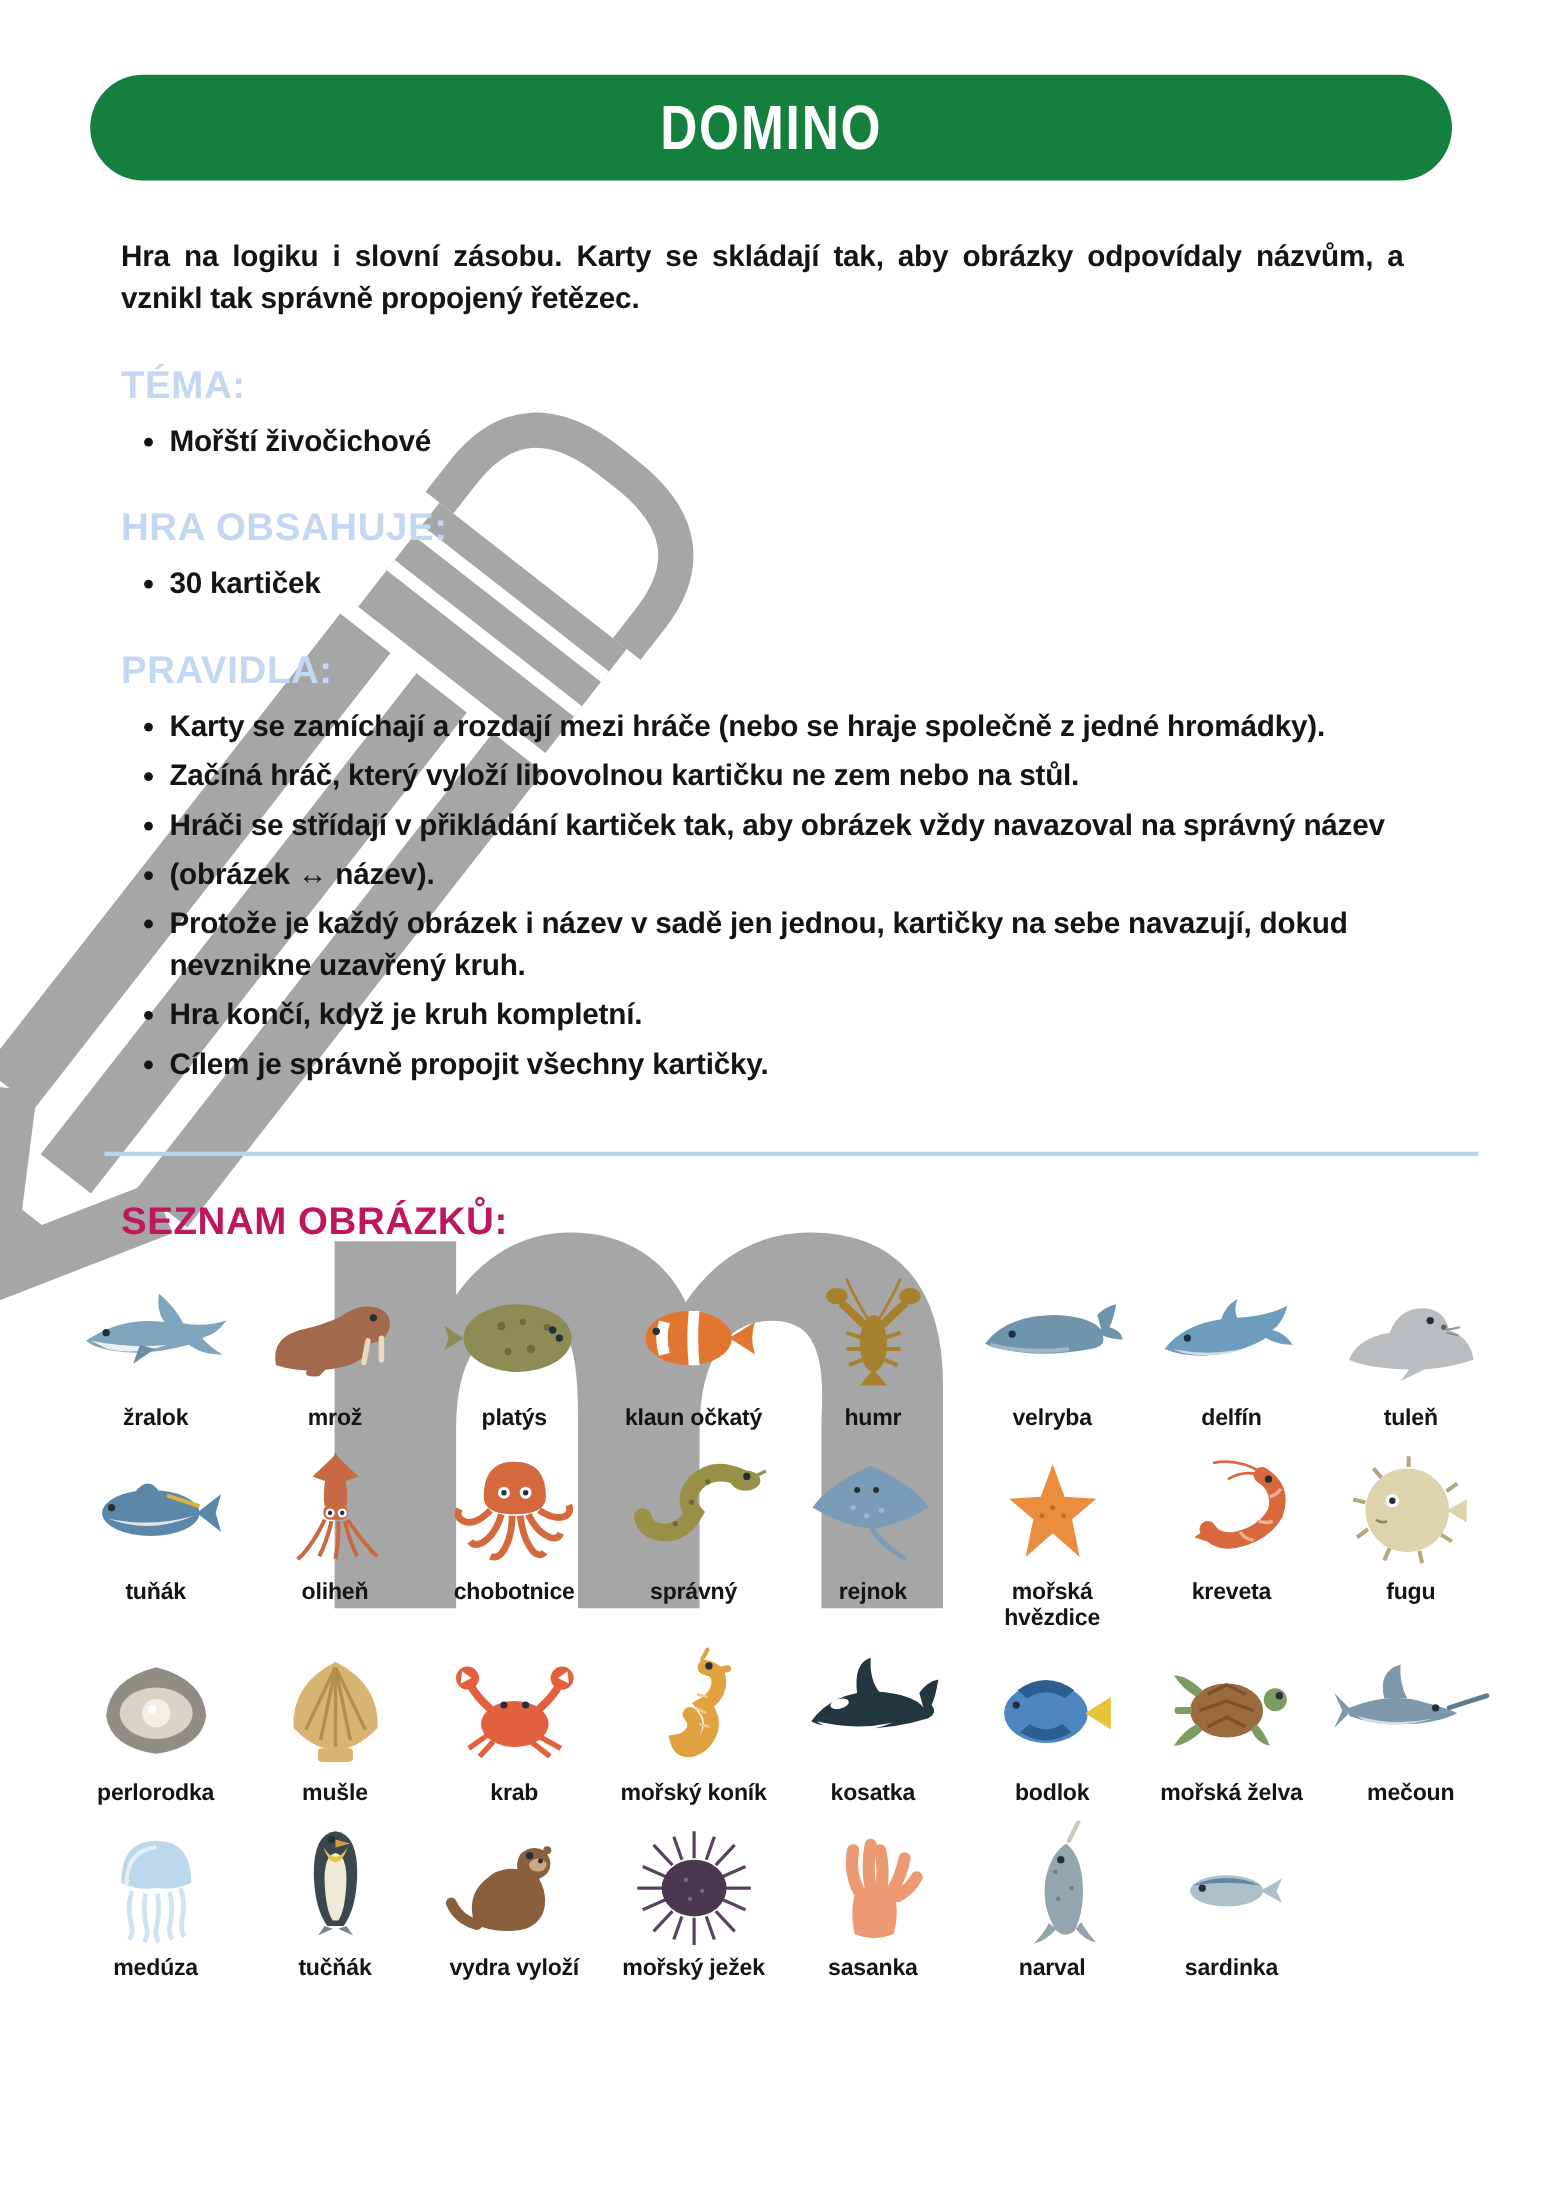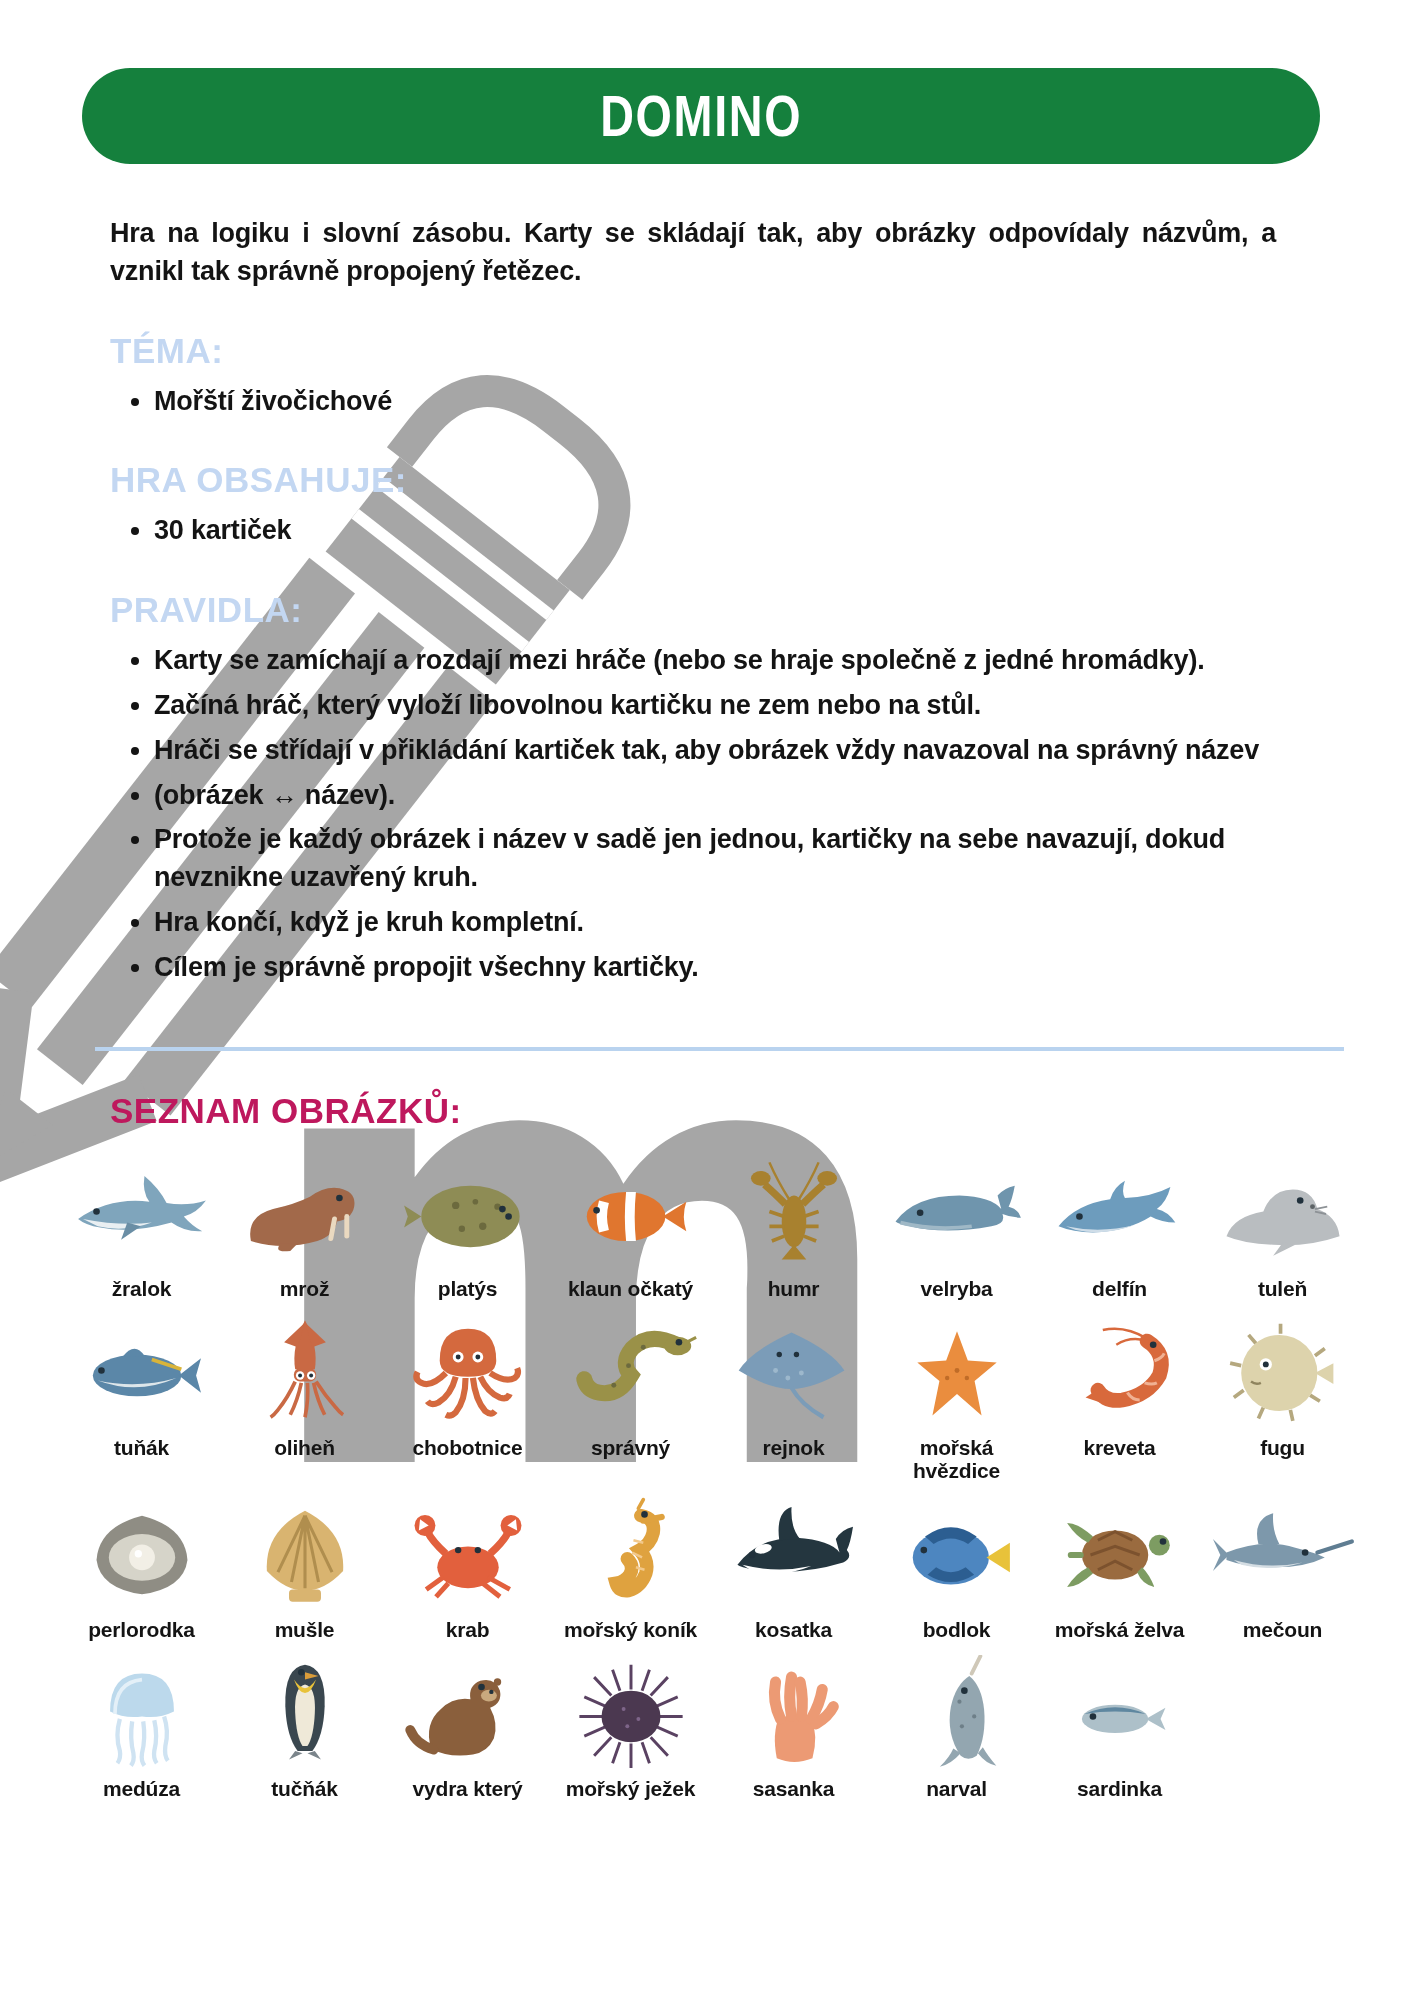--- a/index.html
+++ b/index.html
@@ -385,21 +385,21 @@
       </div>
       <div class="tile">
         <div class="art"><svg viewBox="0 0 120 96" xmlns="http://www.w3.org/2000/svg">
             <path d="M30 76 Q24 56 38 44 Q48 34 62 36 Q60 25 70 21 Q82 18 86 29 Q88 39 78 43 Q85 56 81 68 Q76 79 64 81 Q44 84 30 76Z" fill="#8a5f3c"></path>
             <path d="M32 77 Q18 73 13 61" stroke="#8a5f3c" stroke-width="8" fill="none" stroke-linecap="round"></path>
             <ellipse cx="77" cy="33" rx="6.5" ry="4.8" fill="#c9a97e"></ellipse>
             <circle cx="79" cy="30" r="1.8" fill="#21313c"></circle>
             <circle cx="84" cy="22" r="3" fill="#8a5f3c"></circle>
             <circle cx="71" cy="26" r="2.7" fill="#21313c"></circle>
           </svg></div>
-        <div class="lbl">vydra který</div>
+        <div class="lbl">vydra vyloží</div>
       </div>
       <div class="tile">
         <div class="art"><svg viewBox="0 0 120 96" xmlns="http://www.w3.org/2000/svg">
             <g stroke="#5a4262" stroke-width="2.4">
               <path d="M60 28 L60 8 M60 72 L60 92 M38 50 L18 50 M82 50 L102 50 M44 33 L30 18 M76 33 L90 18 M44 67 L30 82 M76 67 L90 82 M51 29 L45 12 M69 29 L75 12 M51 71 L45 88 M69 71 L75 88 M40 42 L22 34 M80 42 L98 34 M40 58 L22 66 M80 58 L98 66"></path>
             </g>
             <ellipse cx="60" cy="50" rx="24" ry="21" fill="#4b3850"></ellipse>
             <circle cx="54" cy="44" r="1.6" fill="#7e6589"></circle>
             <circle cx="66" cy="52" r="1.6" fill="#7e6589"></circle>
             <circle cx="57" cy="58" r="1.6" fill="#7e6589"></circle>

